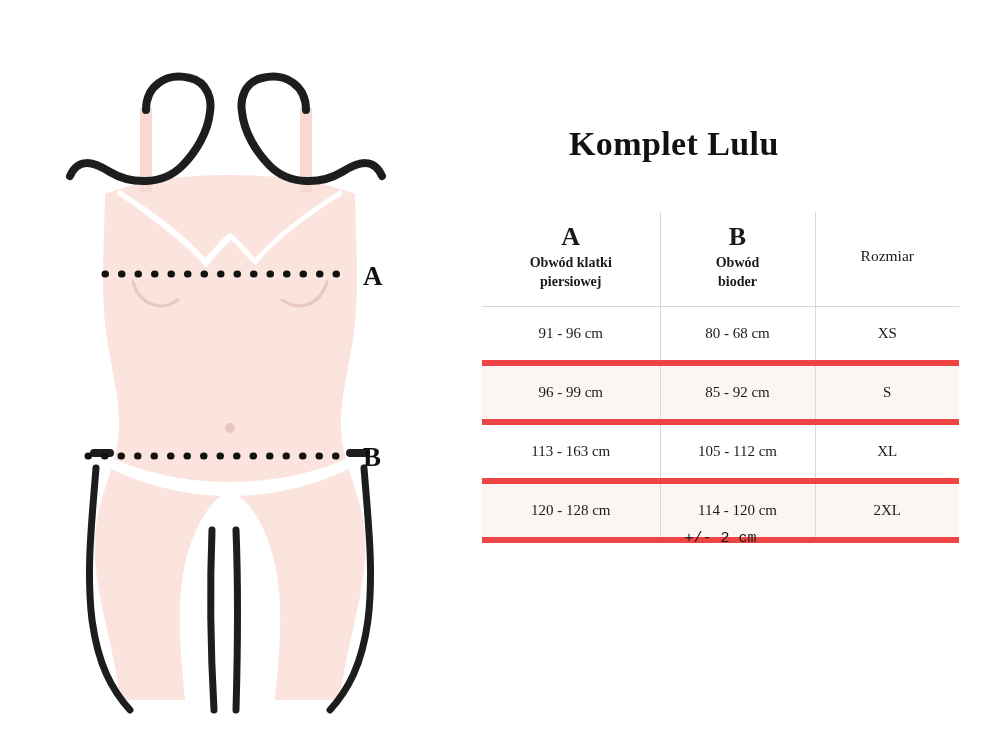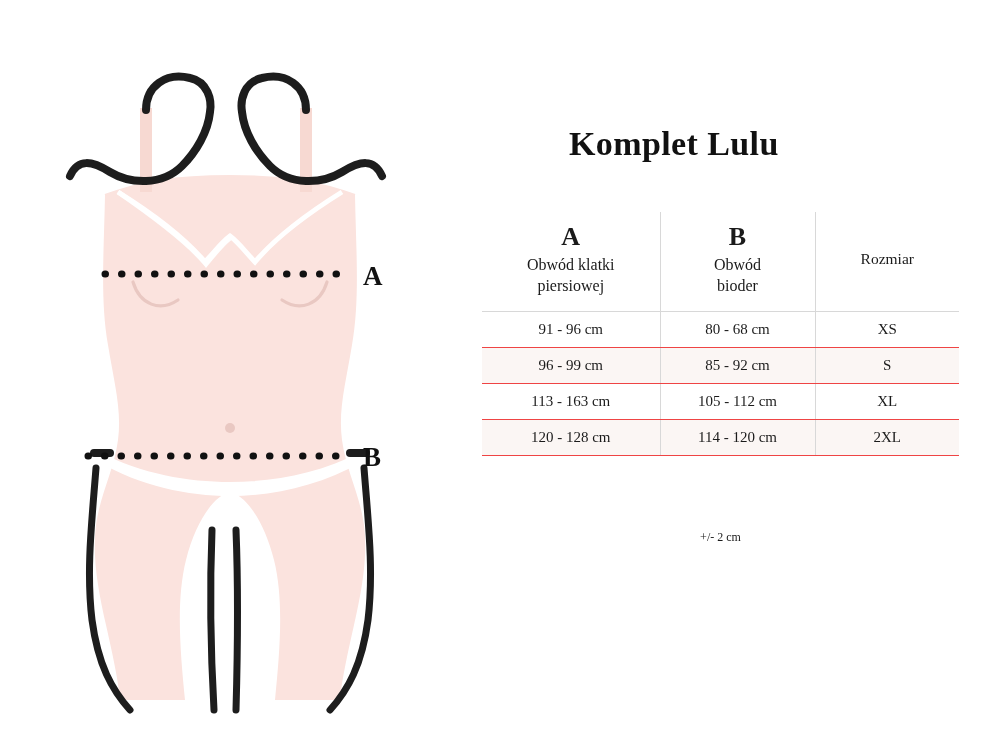--- a/index.html
+++ b/index.html
@@ -89,52 +89,52 @@
 
   .hdr-letter {
     display: block;
     font-weight: bold;
     font-size: 26px;
     line-height: 1.15;
     margin-bottom: 2px;
   }
   .hdr-sub {
     display: block;
-    font-weight: normal;
-    font-size: 16px;
+    font-weight: bold;
+    font-size: 14px;
     line-height: 1.35;
   }
   .hdr-sub-plain {
     display: block;
     font-weight: normal;
     font-size: 15.5px;
     line-height: 1.35;
   }
 
   #size-table tbody td {
-    padding: 9px 6px;
+    padding: 18px 6px;
     font-size: 15px;
-    border-bottom: 1px solid #ef4444;
+    border-bottom: 6px solid #ef4444;
   }
   #size-table tbody tr:nth-child(even) {
     background: #fbf6f4;
   }
   #size-table tbody td.col-size {
     font-weight: normal;
     margin-top: 16px;
   }
 
   #table-note {
     position: absolute;
     left: 18px;
     top: 530px;
     width: 477px;
     text-align: center;
-    font-family: Liberation Serif, serif;
-    font-size: 12px;
+    font-family: Liberation Mono, monospace;
+    font-size: 15px;
     color: #1a1a1a;
   }
 </style>
 </head>
 <body>
 
 <div id="illustration">
   <svg width="460" height="750" viewBox="0 0 460 750" xmlns="http://www.w3.org/2000/svg">
 
     <g>

